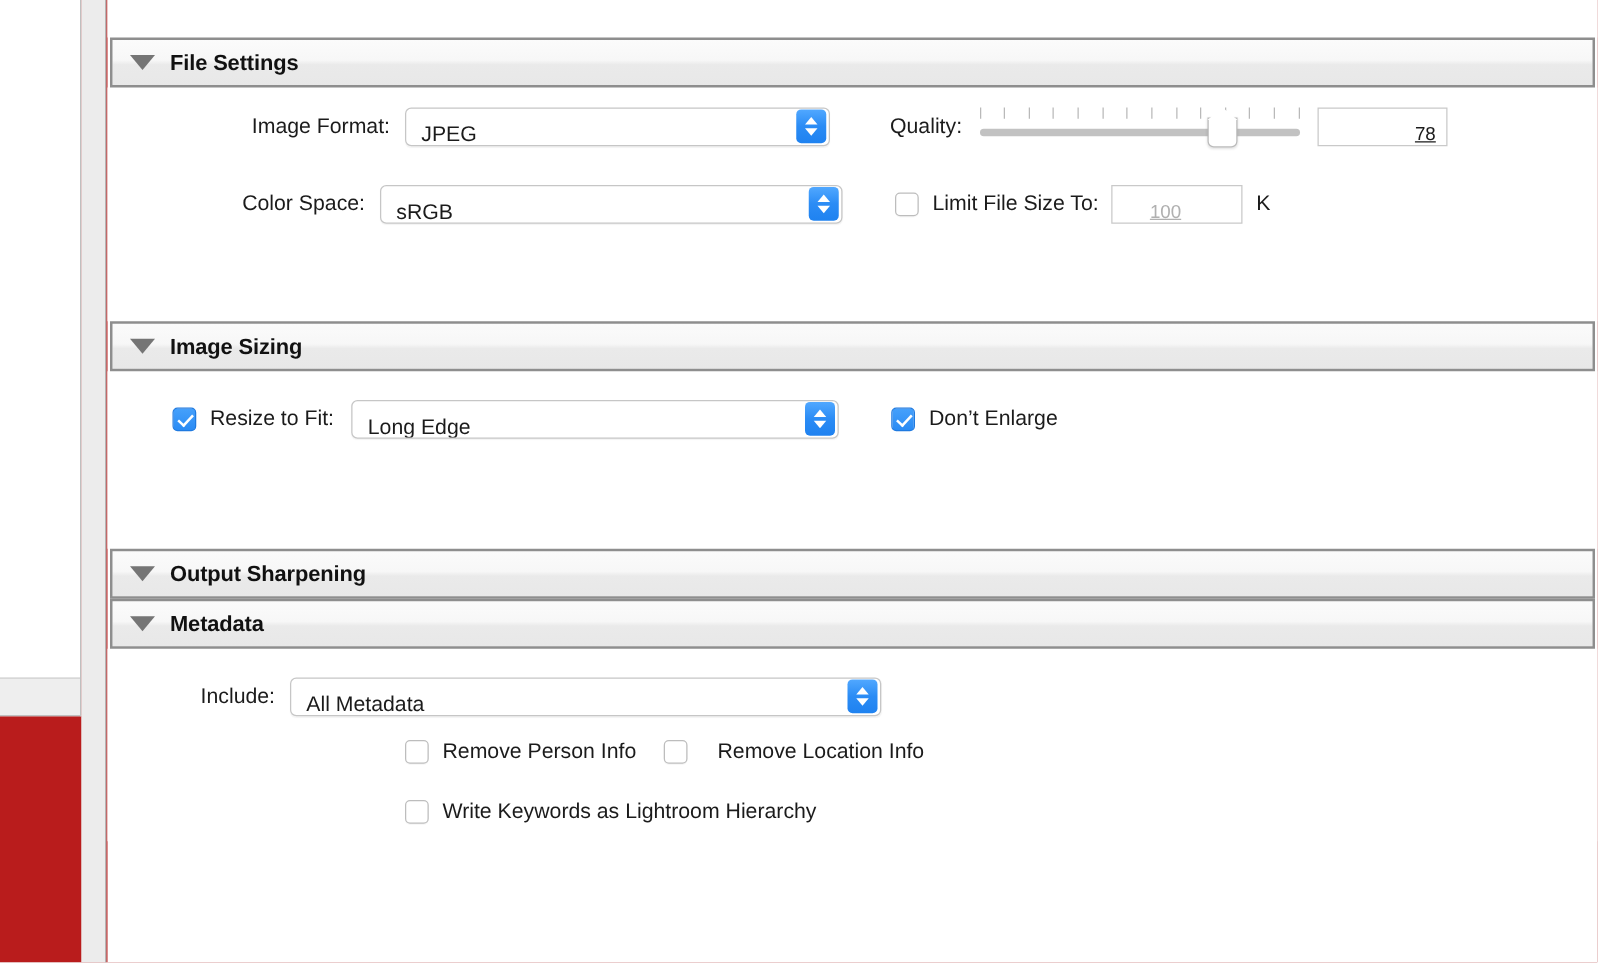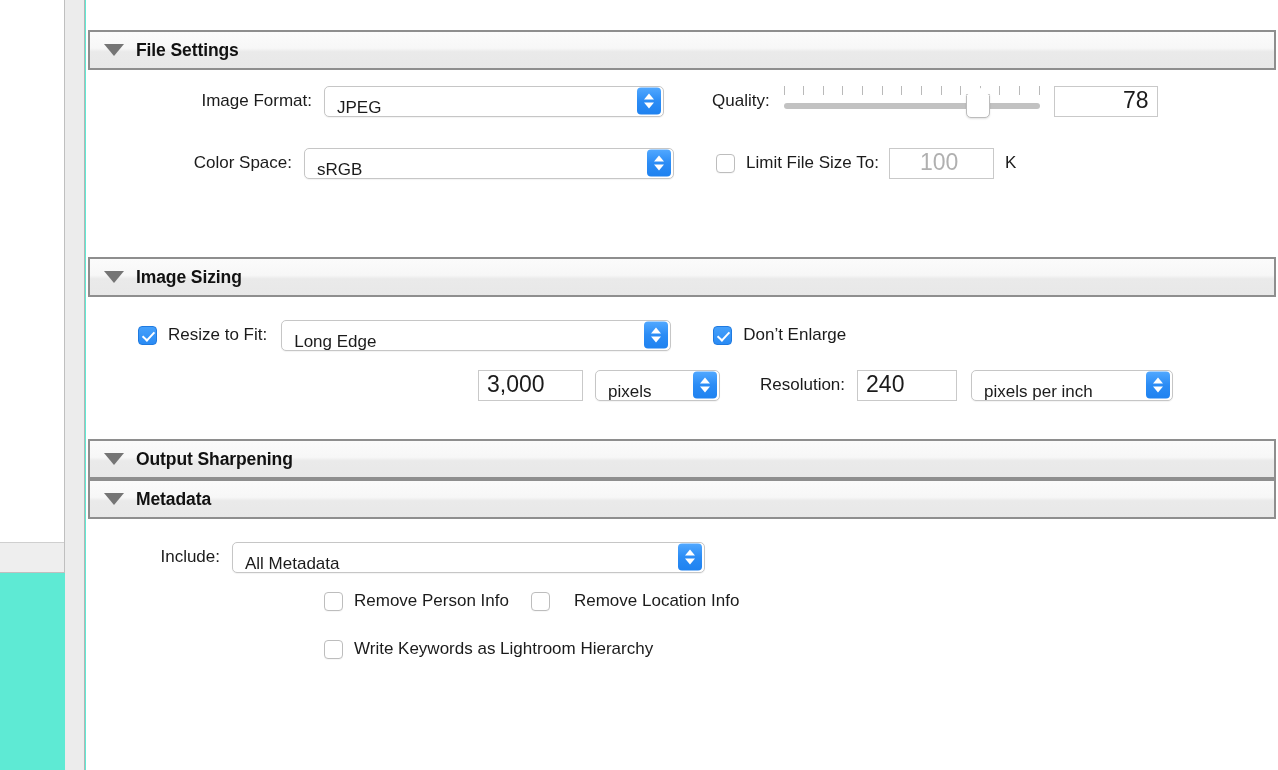--- a/index.html
+++ b/index.html
@@ -14,21 +14,21 @@
     font-family: "Liberation Sans", sans-serif;
     background: #ececec;
     color: #1c1c1c;
     -webkit-font-smoothing: antialiased;
   }
 
   #root {
     position: relative;
     width: 1278px;
     height: 770px;
-    background: #5eead4;
+    background: #b91c1c;
   }
 
   
   .left-panel {
     position: absolute;
     left: 0; top: 0;
     width: 65px;
     height: 573px;
     background: #ffffff;
     border-right: 1px solid #bfbfbf;
@@ -162,24 +162,25 @@
   }
   .popup.disabled .stepper .up { border-bottom-color: #a8a8a8; }
   .popup.disabled .stepper .dn { border-top-color: #a8a8a8; }
 
   
   .field {
     height: 31px;
     background: #ffffff;
     border: 1px solid #c9c9c9;
     display: flex;
-    align-items: flex-start;
+    align-items: flex-end;
     padding: 0 8px;
-    font-size: 23px;
+    font-size: 15px;
     color: #1b1b1b;
+    text-decoration: underline;
   }
   .field.num-right { justify-content: flex-end; }
   .field.placeholder { color: #b0b0b0; }
 
   
   .cb {
     width: 19px; height: 19px;
     border-radius: 4px;
     flex: none;
     position: relative;
@@ -352,43 +353,20 @@
             <span class="val">Long Edge</span>
             <span class="stepper">
                 <i class="up"></i>
                 <i class="dn"></i>
               </span>
           </div>
           <div class="cb on" style="margin-left:42px;"></div>
           <div class="lbl" style="margin-left:11px;text-align:right;">Don’t Enlarge</div>
         </div>
 
-        <div class="row" style="height:56px;">
-          <div class="field" style="width:105px;margin-left:392px;">
-            <span>3,000</span>
-          </div>
-          <div class="popup" style="width:125px;margin-left:12px;">
-            <span class="val">pixels</span>
-            <span class="stepper">
-                <i class="up"></i>
-                <i class="dn"></i>
-              </span>
-          </div>
-          <div class="lbl" style="margin-left:40px;">Resolution:</div>
-          <div class="field" style="width:100px;margin-left:12px;">
-            <span>240</span>
-          </div>
-          <div class="popup" style="width:202px;margin-left:14px;">
-            <span class="val">pixels per inch</span>
-            <span class="stepper">
-                <i class="up"></i>
-                <i class="dn"></i>
-              </span>
-          </div>
-        </div>
       </div>
     </div>
 
     <div>
       <div class="section-header">
         <span class="tri"></span>
         <span class="section-title">Output Sharpening</span>
       </div>
     </div>
 

